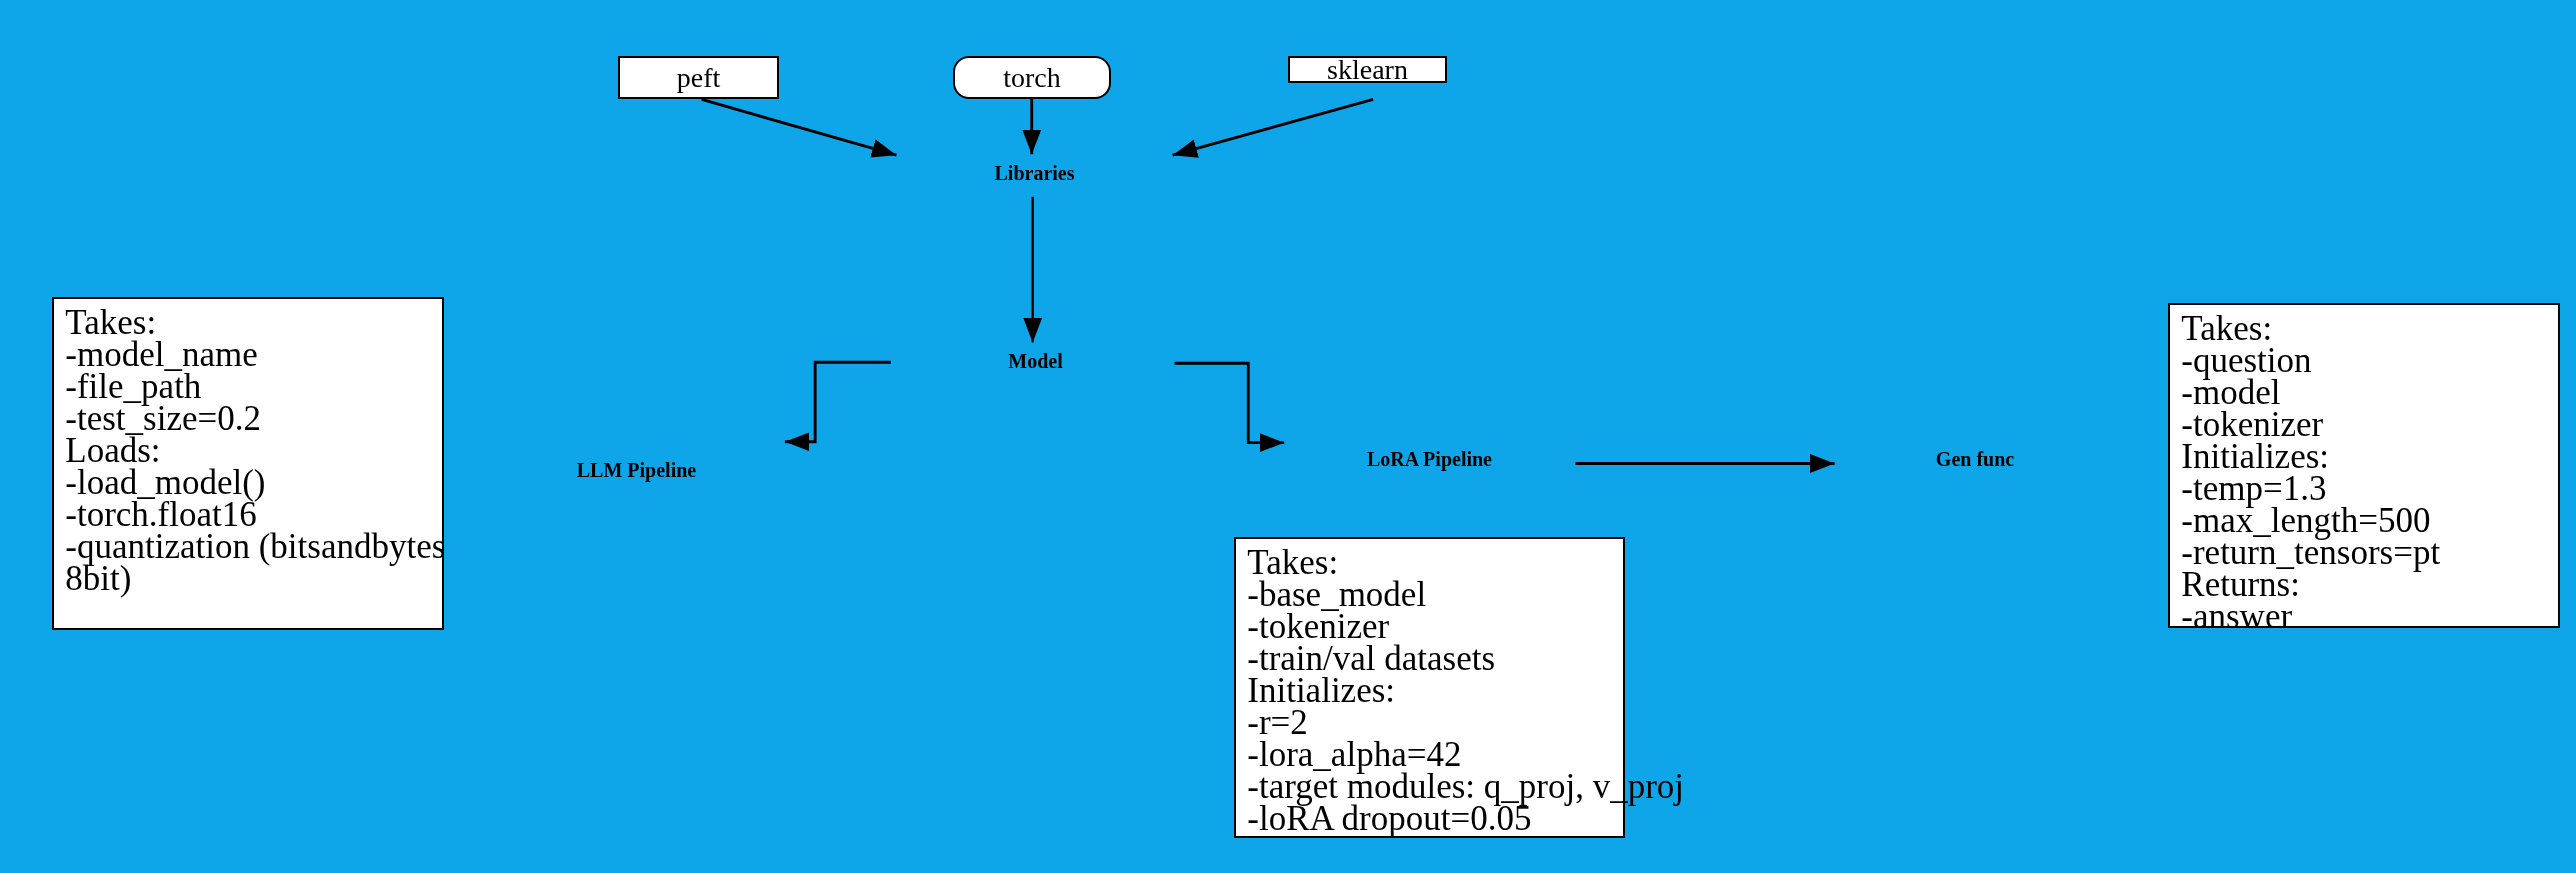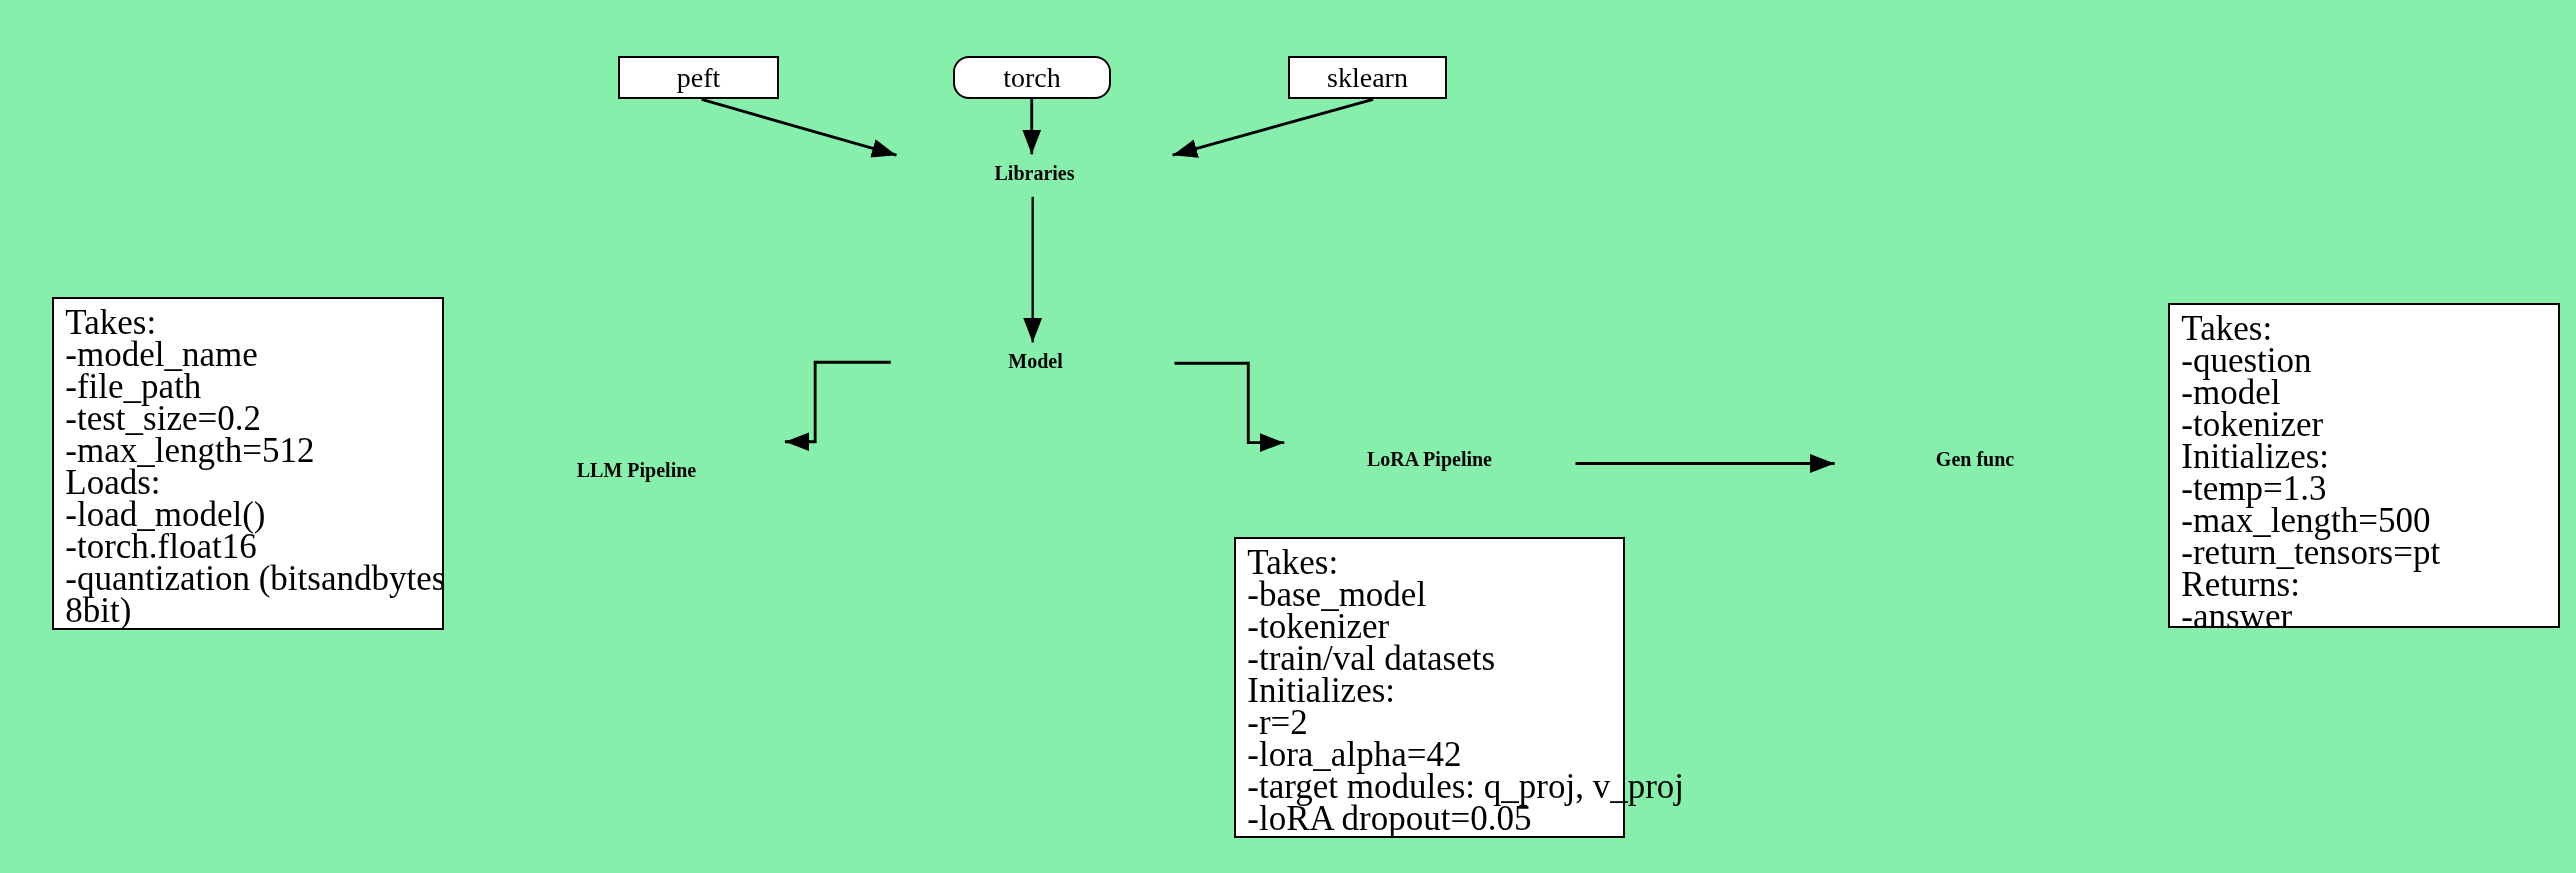--- a/index.html
+++ b/index.html
@@ -4,21 +4,21 @@
 <style>
   html, body {
     margin: 0;
     padding: 0;
     background: #ffffff;
   }
   .canvas {
     position: relative;
     width: 2576px;
     height: 874px;
-    background: #86efac;
+    background: #0ea5e9;
     font-family: "Liberation Serif", "DejaVu Serif", serif;
     color: #000000;
     overflow: hidden;
   }
   .edges-svg {
     position: absolute;
     left: 0; top: 0;
     width: 2576px;
     height: 874px;
   }
@@ -73,36 +73,35 @@
     <path d="M1242,384 L1320,384 L1320,468 L1358,468" stroke="#000000" stroke-width="3" fill="none" marker-end="url(#arrow)"></path>
     <path d="M1666,490 L1940,490" stroke="#000000" stroke-width="3" fill="none" marker-end="url(#arrow)"></path>
   </svg>
 
   <div class="lib-box" style="left:618px; top:56px; width:161px; height:43px;">
     <span>peft</span>
   </div>
   <div class="lib-box" style="left:953px; top:56px; width:158px; height:43px;border-radius:16px;">
     <span>torch</span>
   </div>
-  <div class="lib-box" style="left:1288px; top:56px; width:159px; height:43px;">
+  <div class="lib-box" style="left:1288px; top:56px; width:159px; height:27px;">
     <span>sklearn</span>
   </div>
 
   <div class="node-label" style="left:940px; top:163px; width:189px;">Libraries</div>
   <div class="node-label" style="left:941px; top:351px; width:189px;">Model</div>
   <div class="node-label" style="left:509px; top:448px; width:255px;margin-top:12px;">LLM Pipeline</div>
   <div class="node-label" style="left:1303px; top:449px; width:253px;">LoRA Pipeline</div>
   <div class="node-label" style="left:1852px; top:449px; width:246px;">Gen func</div>
 
   <div class="note-box" style="left:52px; top:297px; width:392px; height:333px;">
     <div class="note-line">Takes:</div>
     <div class="note-line">-model_name</div>
     <div class="note-line">-file_path</div>
     <div class="note-line">-test_size=0.2</div>
-    <div class="note-line">-max_length=512</div>
     <div class="note-line">Loads:</div>
     <div class="note-line">-load_model()</div>
     <div class="note-line">-torch.float16</div>
     <div class="note-line">-quantization (bitsandbytes</div>
     <div class="note-line">8bit)</div>
   </div>
 
   <div class="note-box" style="left:1234px; top:537px; width:391px; height:301px;">
     <div class="note-line">Takes:</div>
     <div class="note-line">-base_model</div>

